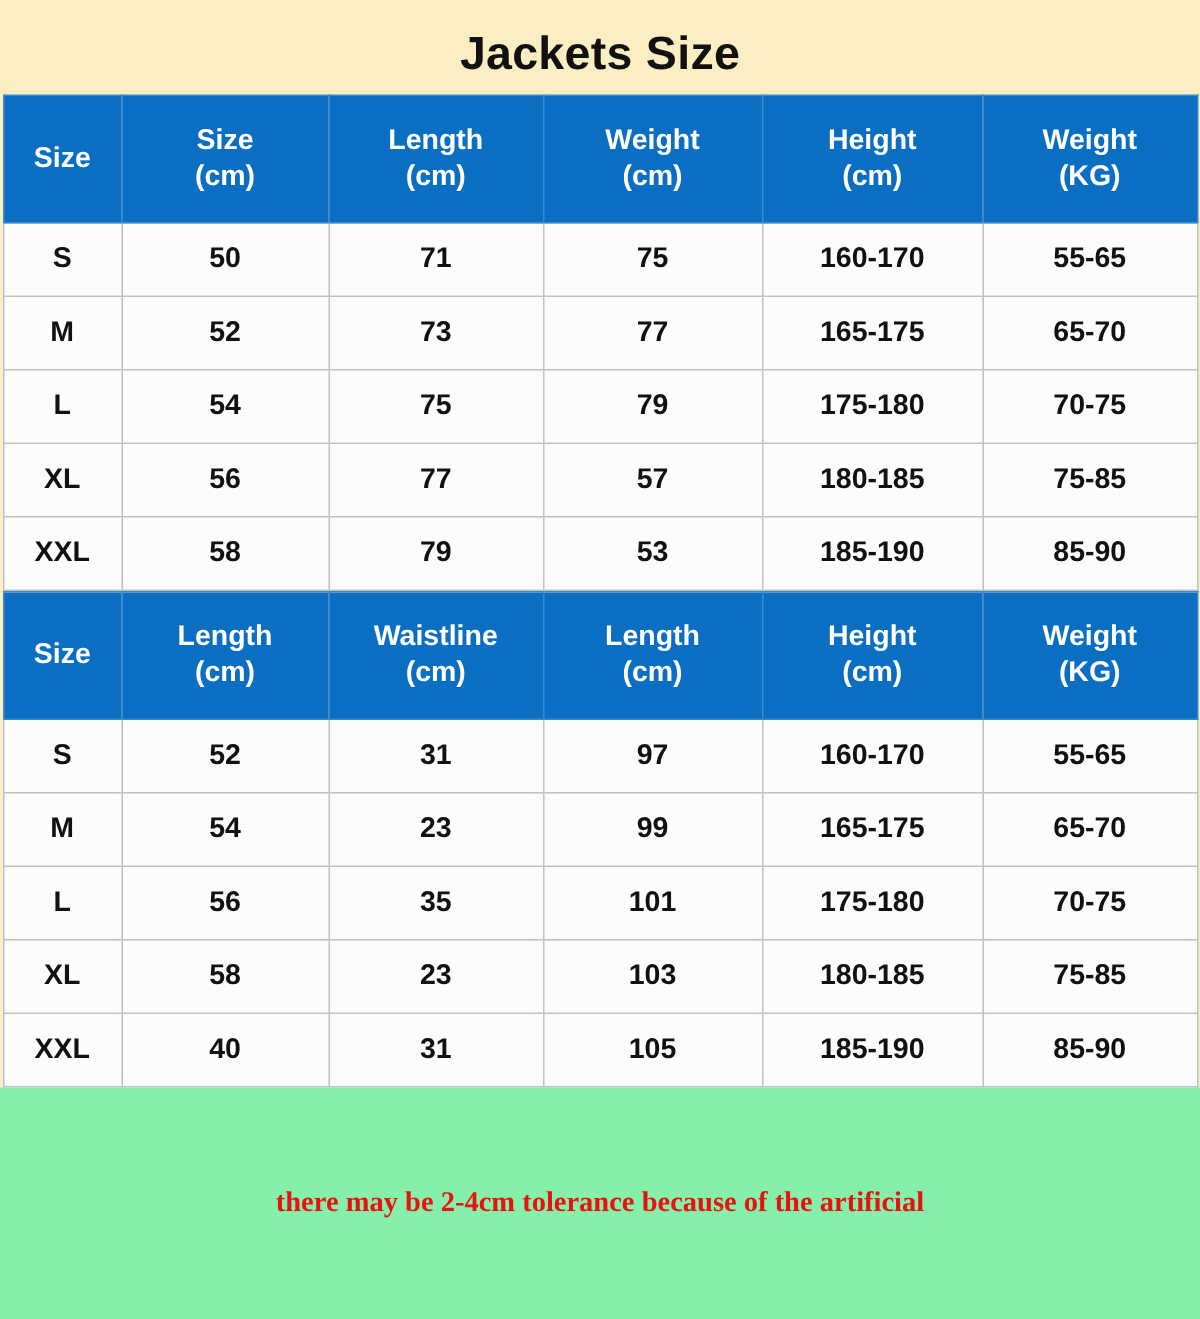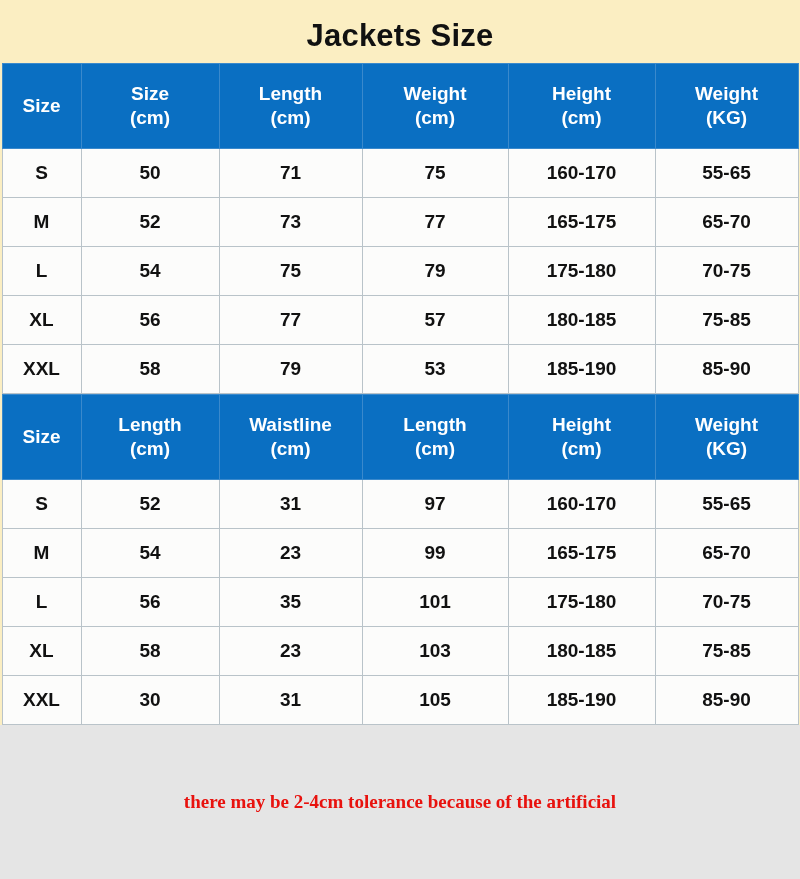--- a/index.html
+++ b/index.html
@@ -72,21 +72,21 @@
   col.c-e       { width: 143px; }
   .note {
     flex: 1;
     display: flex;
     align-items: center;
     justify-content: center;
     color: #e8120e;
     font-size: 19px;
     font-weight: bold;
     font-family: "Liberation Serif", serif;
-    background: #e5e5e5;
+    background: #86efac;
     text-align: center;
     padding: 0 10px;
   }
   .spacer-top { height: 8px; background: #fbeec2; }
 </style>
 </head>
 <body>
 
 <div class="page">
 
@@ -239,21 +239,21 @@
       <tr>
         <td>XL</td>
         <td>58</td>
         <td>23</td>
         <td>103</td>
         <td>180-185</td>
         <td>75-85</td>
       </tr>
       <tr>
         <td>XXL</td>
-        <td>30</td>
+        <td>40</td>
         <td>31</td>
         <td>105</td>
         <td>185-190</td>
         <td>85-90</td>
       </tr>
     </tbody>
   </table>
 
   <div class="note">there may be 2-4cm tolerance because of the artificial</div>
 

